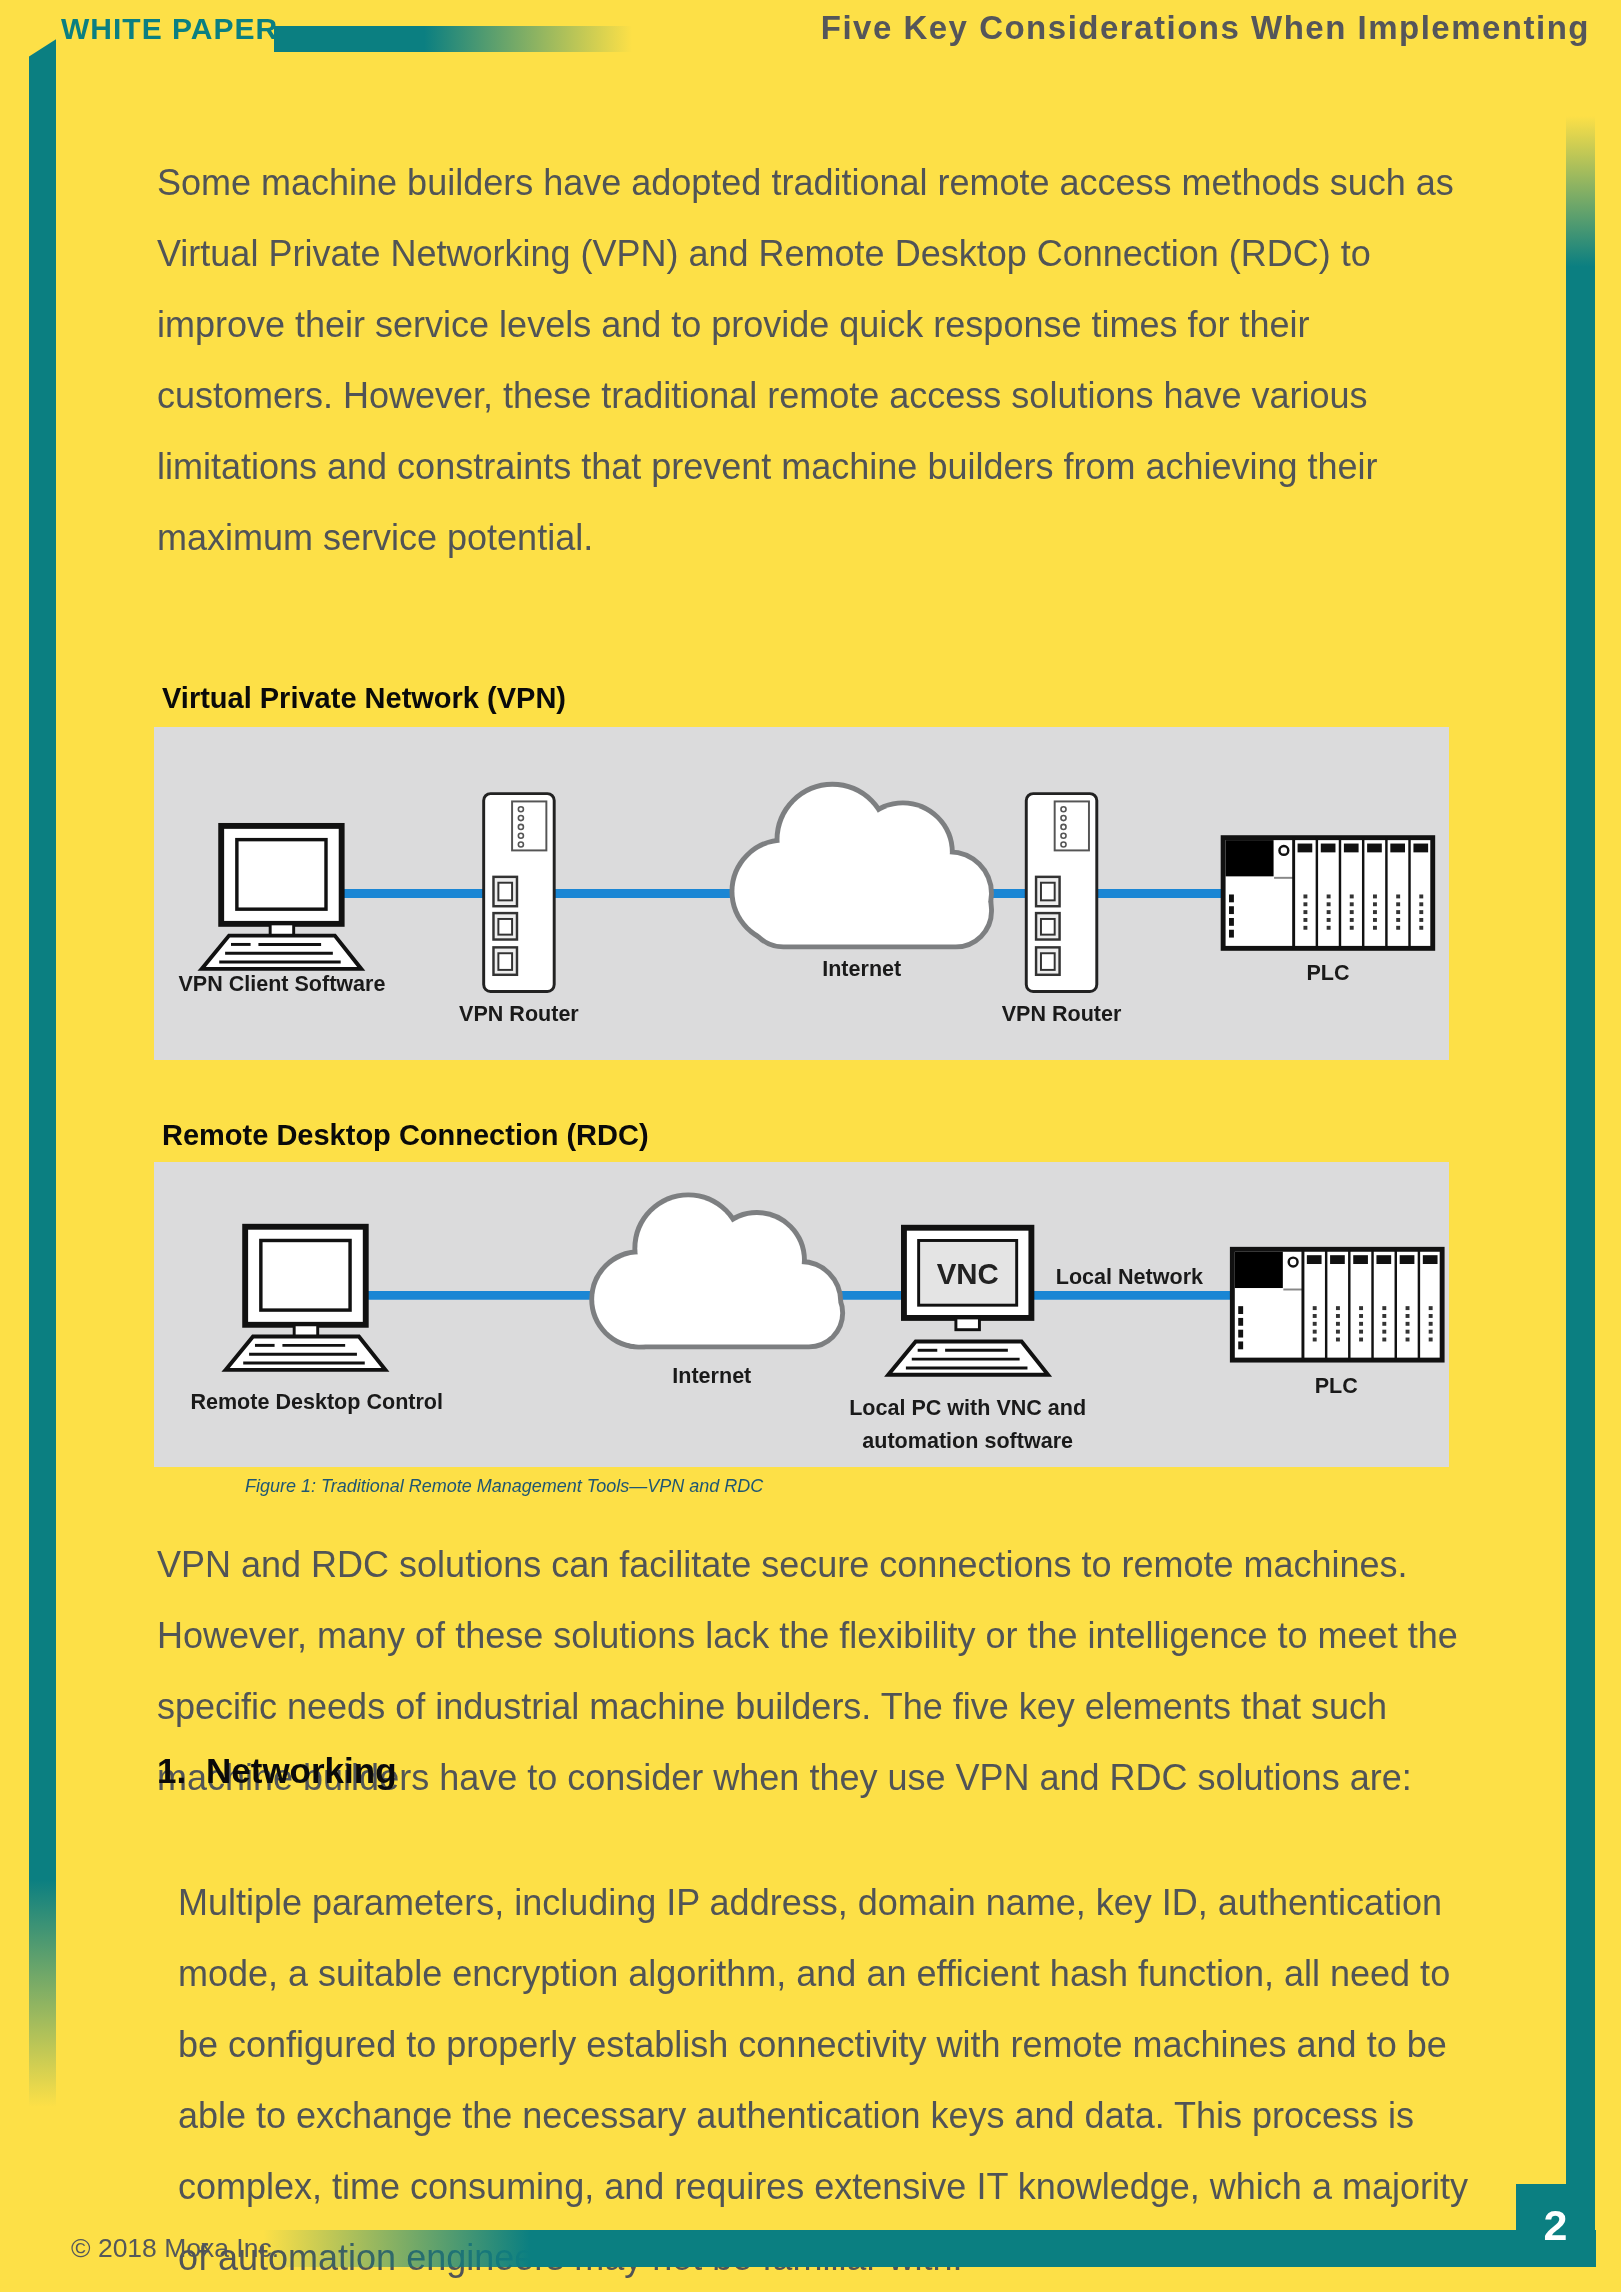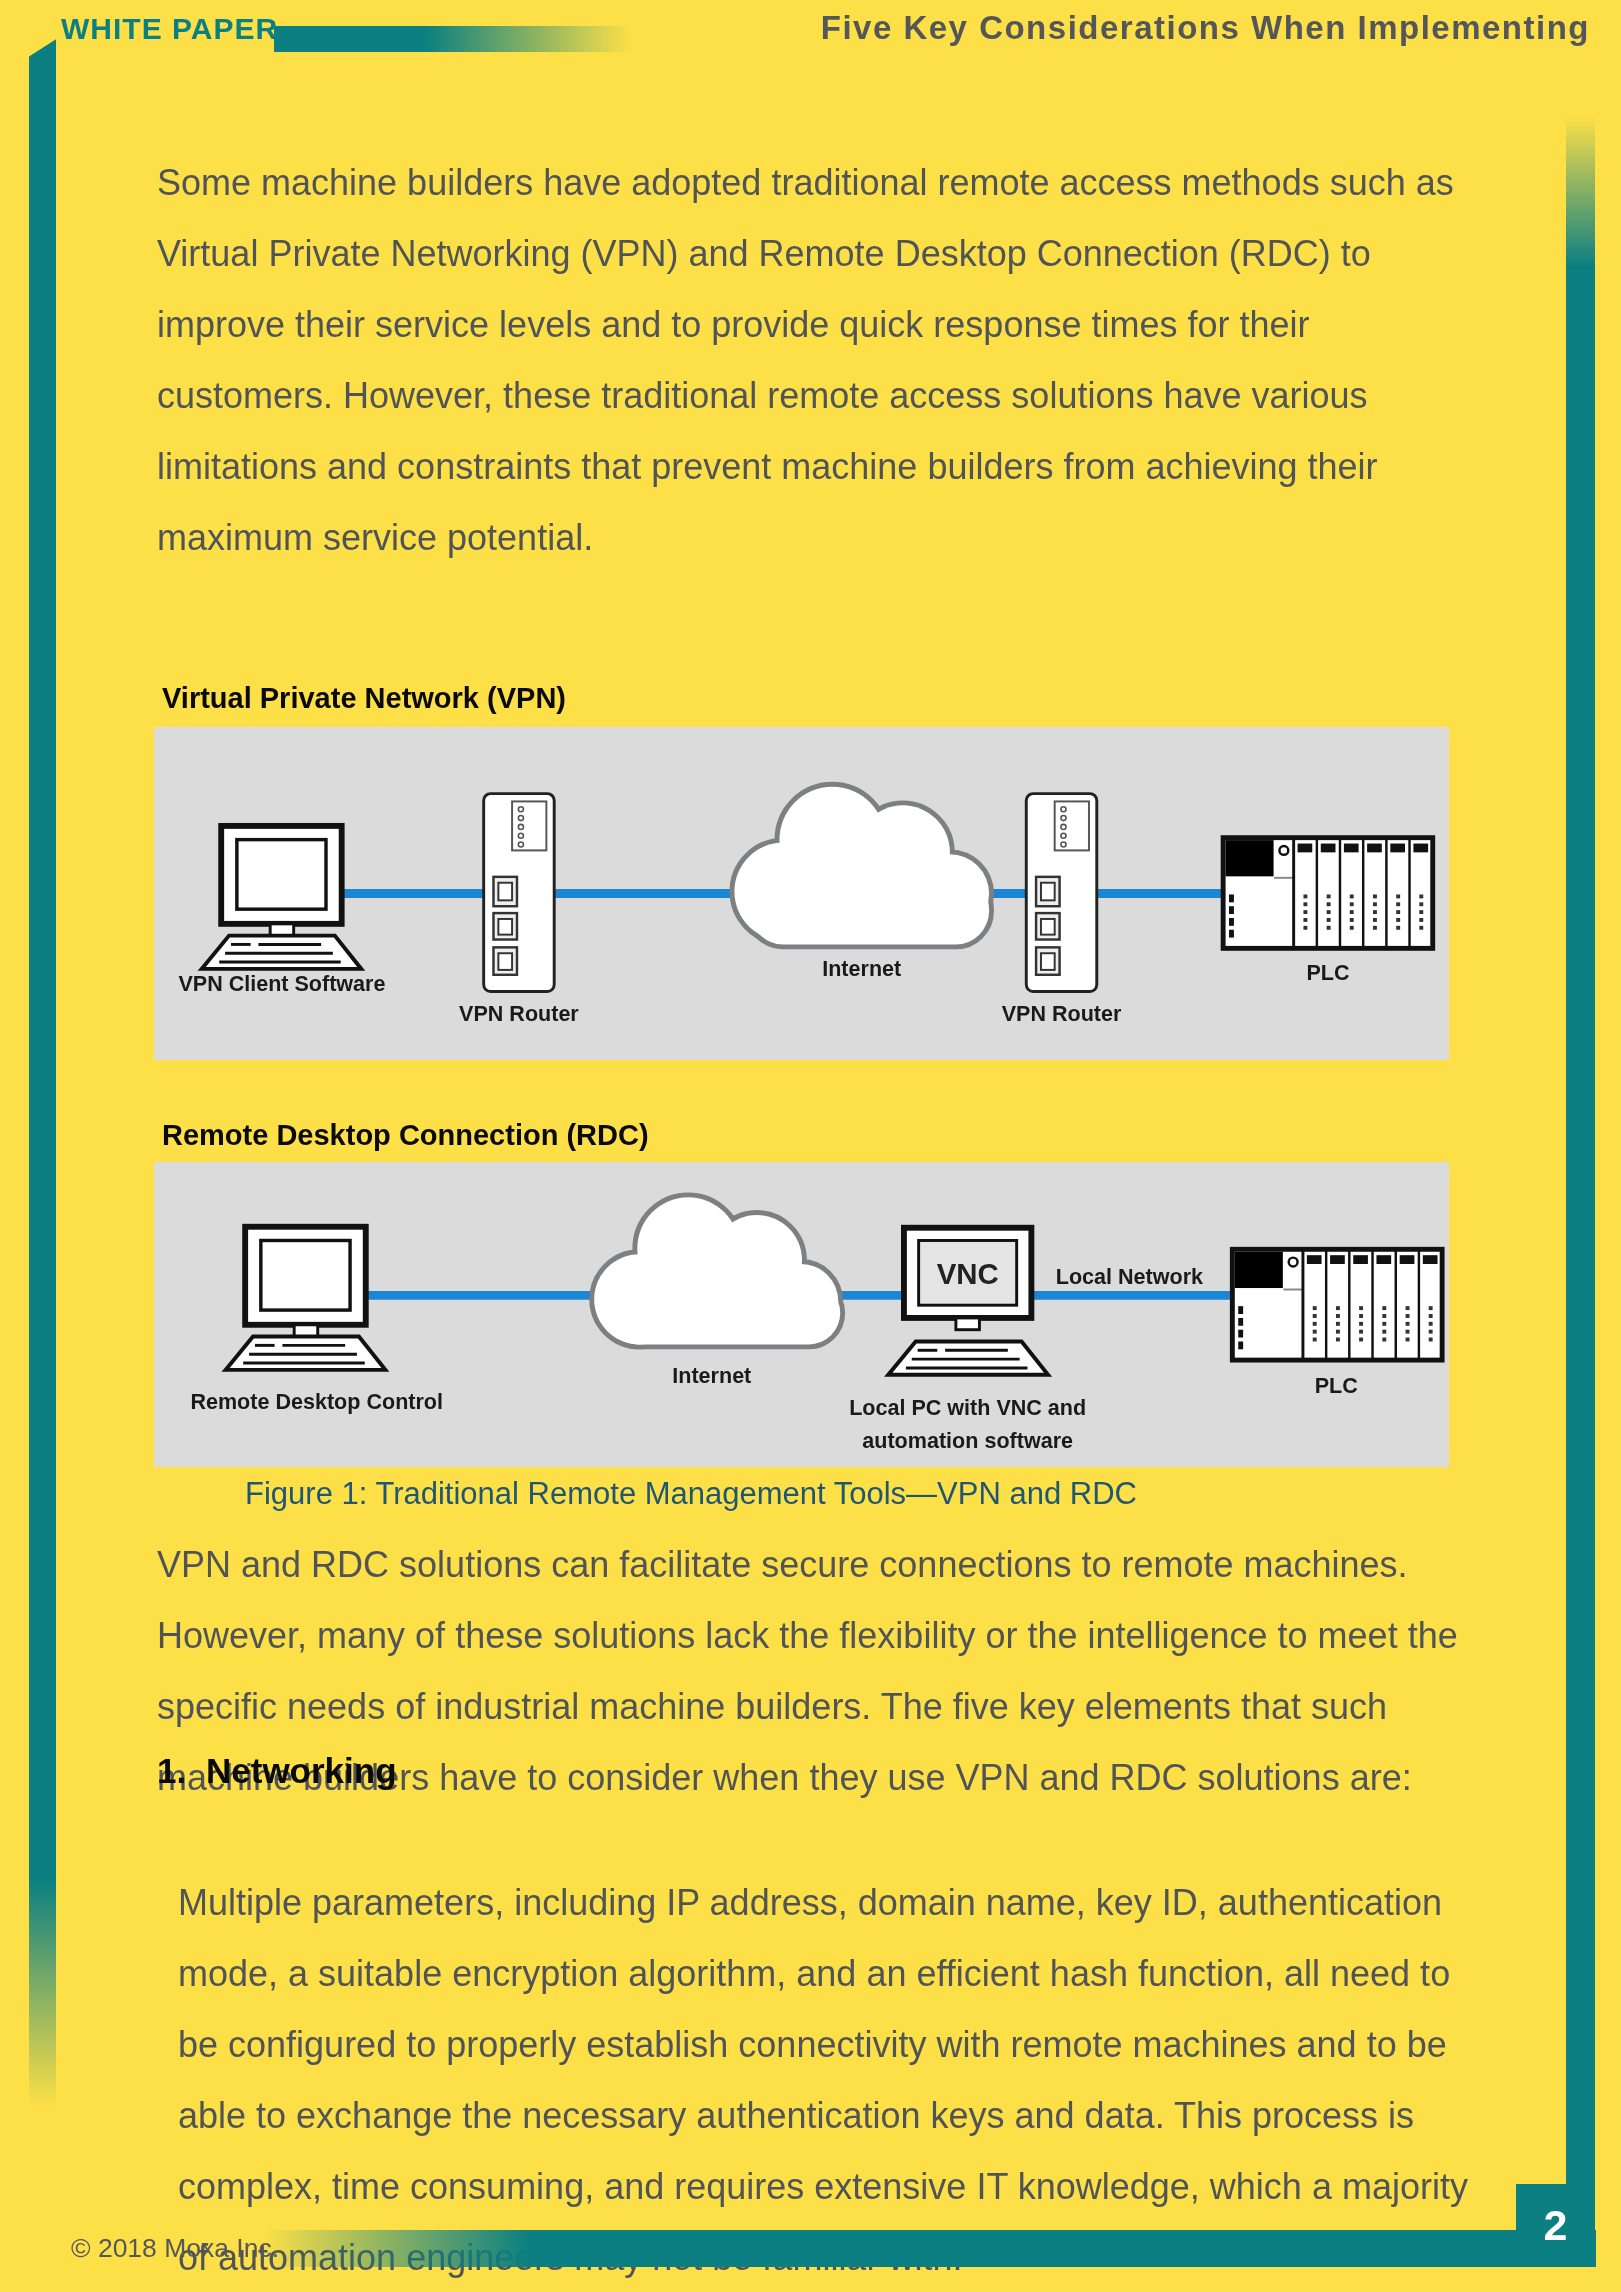--- a/index.html
+++ b/index.html
@@ -36,21 +36,21 @@
     font-size:35px;font-weight:bold;line-height:56px;display:flex;}
   .h2 .num{width:49px;flex:0 0 auto;}
 
   
   .fig-title{position:absolute;left:162px;color:#0a0a0a;font-size:29px;font-weight:bold;}
   .fig-title.vpn{top:682px;} .fig-title.rdc{top:1119px;}
   .fig-box{position:absolute;left:154px;width:1295px;background:#dbdbdc;}
   .fig-box.vpn{top:727px;height:333px;} .fig-box.rdc{top:1162px;height:305px;}
   .fig-box svg{display:block;width:100%;height:100%;}
   .caption{position:absolute;left:245px;top:1476px;color:#1f5673;
-    font-size:31px;}
+    font-size:18px;font-style:italic;}
 
   
   .copyright{position:absolute;left:71px;top:2233px;color:#55585a;font-size:26.5px;}
 
   
   text.dlabel{font-family:"Liberation Sans",sans-serif;font-weight:bold;
     font-size:22px;fill:#1a1a1a;text-anchor:middle;}
   text.vnc{font-family:"Liberation Sans",sans-serif;font-weight:bold;
     font-size:30px;fill:#222;text-anchor:middle;}
 </style>

